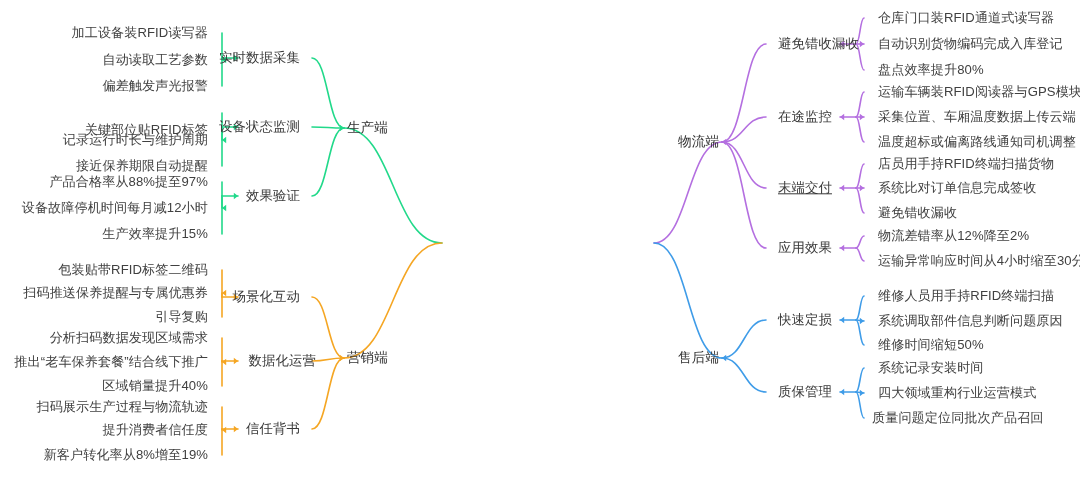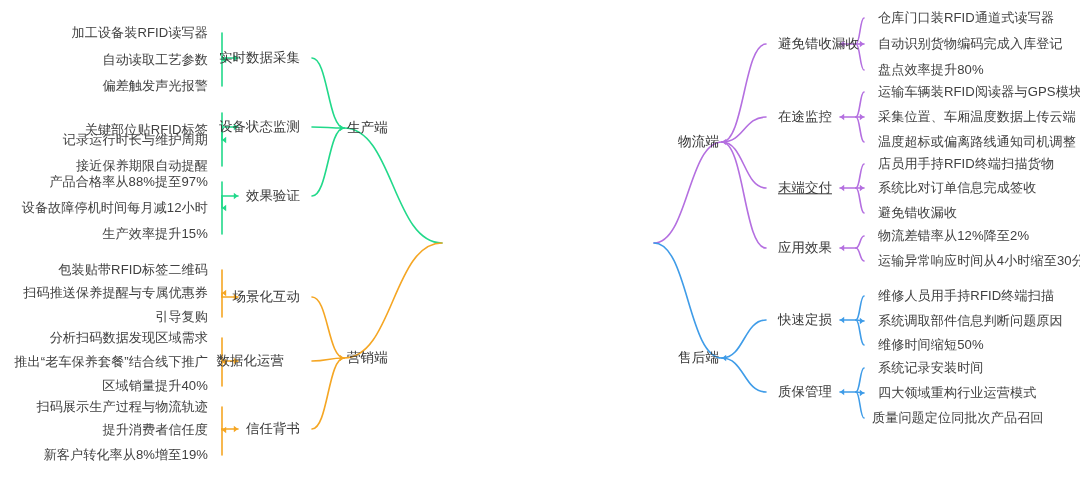--- a/index.html
+++ b/index.html
@@ -148,21 +148,21 @@
       <div class="node l leaf" style="left: 208px; top: 166px;">接近保养期限自动提醒</div>
       <div class="node l lvl2" style="left: 300px; top: 196px;">效果验证</div>
       <div class="node l leaf" style="left: 208px; top: 182px;">产品合格率从88%提至97%</div>
       <div class="node l leaf" style="left: 208px; top: 208px;">设备故障停机时间每月减12小时</div>
       <div class="node l leaf" style="left: 208px; top: 234px;">生产效率提升15%</div>
       <div class="node l lvl1" style="left: 388px; top: 358px;">营销端</div>
       <div class="node l lvl2" style="left: 300px; top: 297px;">场景化互动</div>
       <div class="node l leaf" style="left: 208px; top: 270px;">包装贴带RFID标签二维码</div>
       <div class="node l leaf" style="left: 208px; top: 293px;">扫码推送保养提醒与专属优惠券</div>
       <div class="node l leaf" style="left: 208px; top: 317px;">引导复购</div>
-      <div class="node l lvl2" style="left: 284px; top: 361px;">数据化运营</div>
+      <div class="node l lvl2" style="left: 316px; top: 361px;">数据化运营</div>
       <div class="node l leaf" style="left: 208px; top: 338px;">分析扫码数据发现区域需求</div>
       <div class="node l leaf" style="left: 208px; top: 362px;">推出“老车保养套餐”结合线下推广</div>
       <div class="node l leaf" style="left: 208px; top: 386px;">区域销量提升40%</div>
       <div class="node l lvl2" style="left: 300px; top: 429px;">信任背书</div>
       <div class="node l leaf" style="left: 208px; top: 407px;">扫码展示生产过程与物流轨迹</div>
       <div class="node l leaf" style="left: 208px; top: 430px;">提升消费者信任度</div>
       <div class="node l leaf" style="left: 208px; top: 455px;">新客户转化率从8%增至19%</div>
       <div class="node r lvl1" style="left: 678px; top: 142px;">物流端</div>
       <div class="node r lvl2" style="left: 778px; top: 44px;">避免错收漏收</div>
       <div class="node r leaf" style="left: 878px; top: 18px;">仓库门口装RFID通道式读写器</div>

